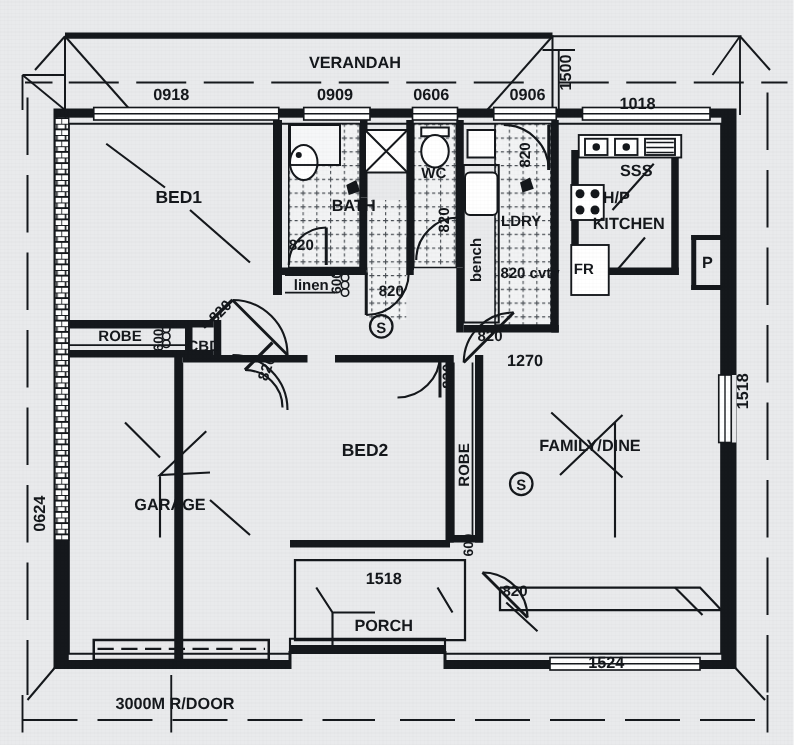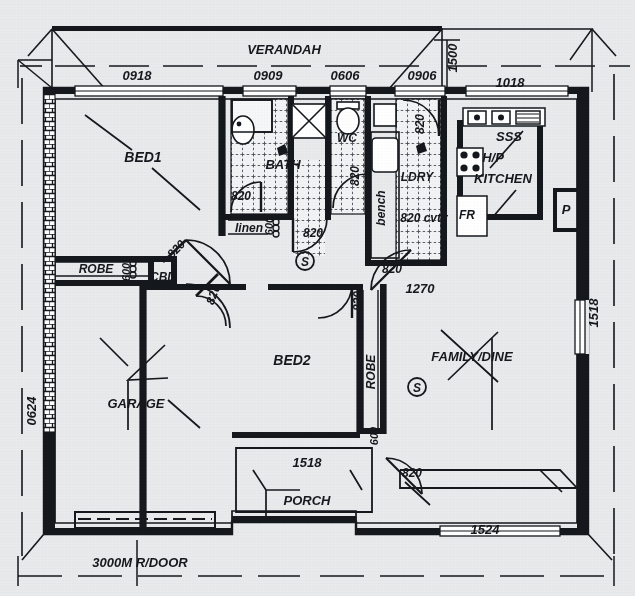--- a/index.html
+++ b/index.html
@@ -8,21 +8,21 @@
     position:relative;width:635px;height:596px;overflow:hidden;
     background:#e9eaec;
   }
   
   #grain{
     position:absolute;inset:0;pointer-events:none;opacity:.5;
     background-image:
       repeating-linear-gradient(0deg,rgba(0,0,0,.025) 0 1px,transparent 1px 3px),
       repeating-linear-gradient(90deg,rgba(0,0,0,.02) 0 1px,transparent 1px 3px);
   }
-  #plan{position:absolute;inset:0;font-style:italic;}
+  #plan{position:absolute;inset:0;}
   svg{display:block;}
   .txt{font-family:"Liberation Sans",sans-serif;fill:#15181c;font-weight:bold;}
 </style>
 </head>
 <body>
 
 <div id="page">
   <div id="plan">
   <svg width="635" height="596" viewBox="0 0 635 596">
     <defs>

